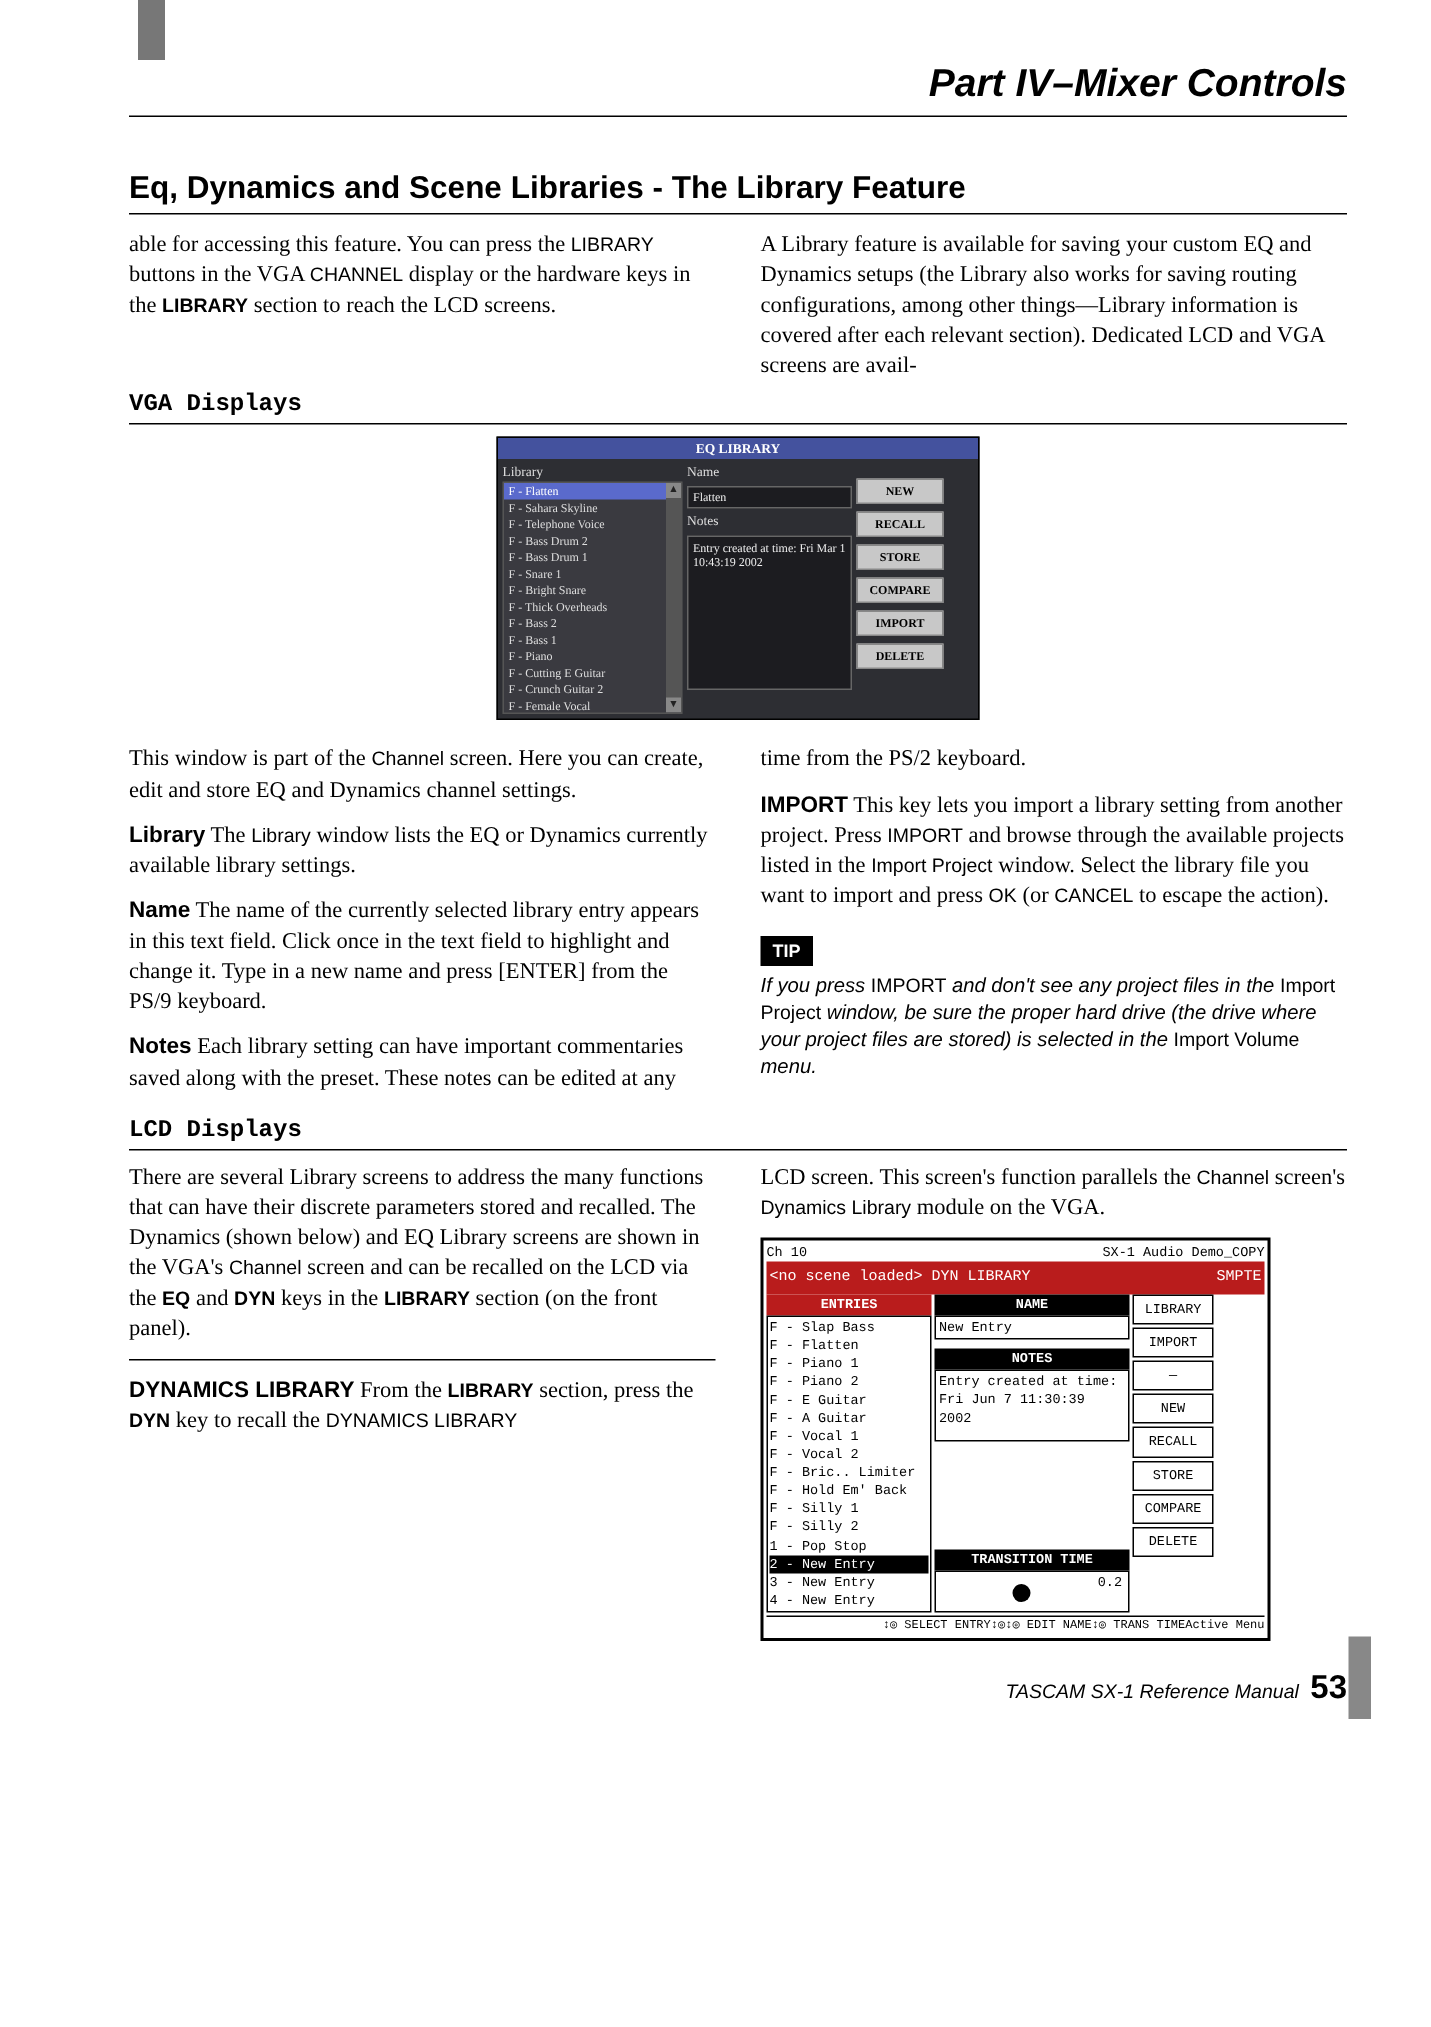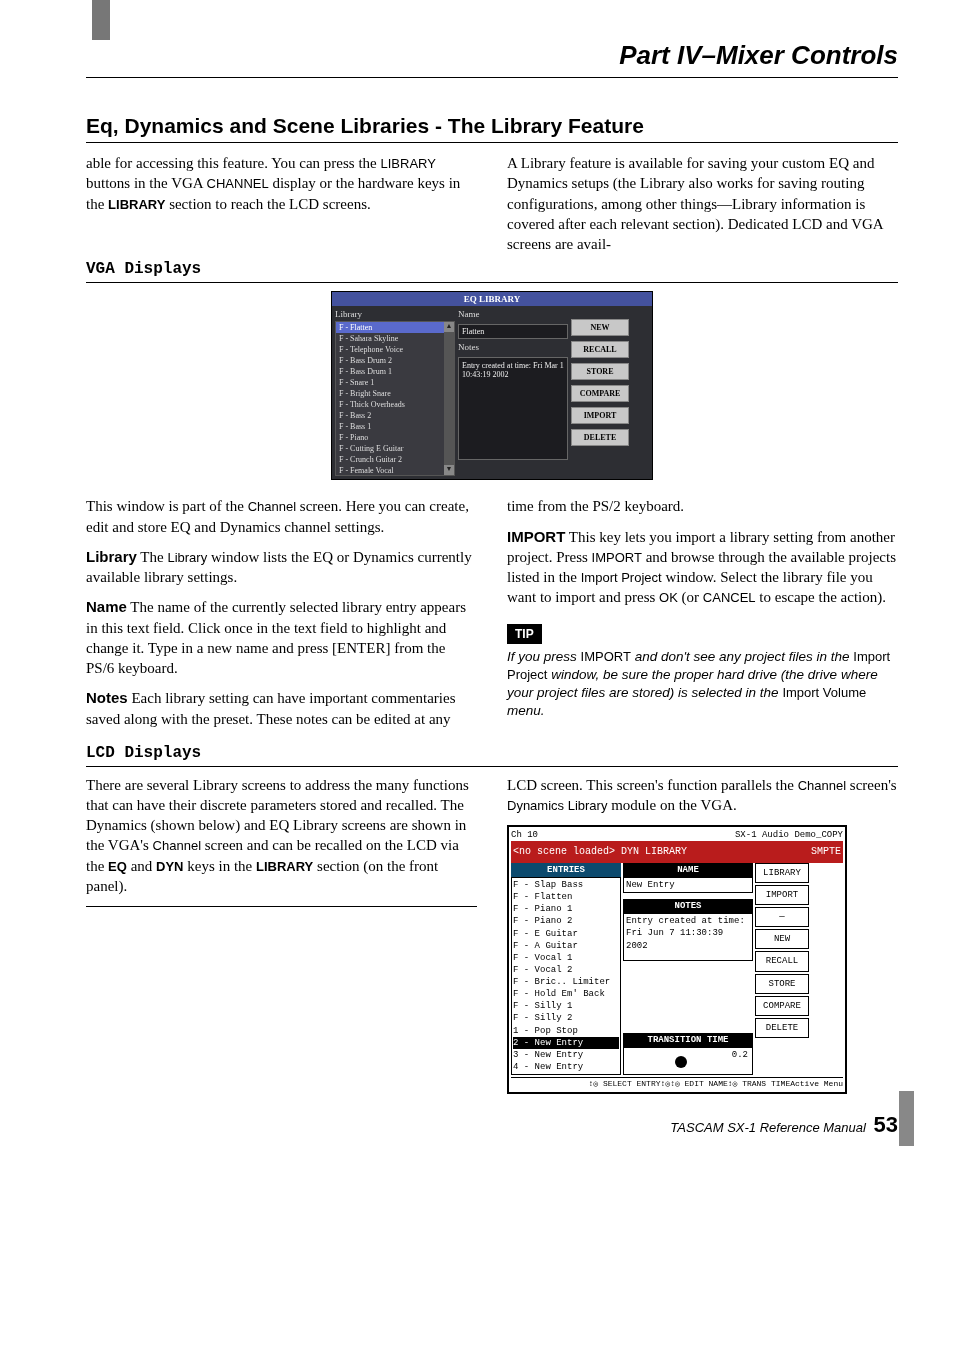--- a/index.html
+++ b/index.html
@@ -159,21 +159,21 @@
 
   .lcd-window {
     width: 340px; background:#fff; border:2px solid #000;
     font-family: "Lucida Console","Courier New",monospace; font-size:10px;
     box-sizing:border-box; padding:2px;
   }
   .lcd-top { display:flex; justify-content:space-between; font-size:9px; }
   .lcd-banner { background:#b91c1c; color:#fff; text-align:left; padding:4px 2px; font-size:10px; font-weight:normal; display:flex; justify-content:space-between; }
   .lcd-body { display:flex; gap:2px; }
   .lcd-entries { flex:0 0 110px; }
-  .lcd-entries-title{ background:#0c4a6e; color:#fff; text-align:center; font-weight:bold; padding:1px 0; font-size:9px;}
+  .lcd-entries-title{ background:#b91c1c; color:#fff; text-align:center; font-weight:bold; padding:1px 0; font-size:9px;}
   .lcd-entries-list{ border:1px solid #000; height:auto; font-size:9px; padding:1px 1px; }
   .lcd-entries-list .row{white-space:nowrap;}
   .lcd-entries-list .row.sel{background:#000;color:#fff;}
   .lcd-midcol{flex:0 0 130px; display:flex; flex-direction:column;}
   .lcd-box-title{background:#000;color:#fff;text-align:center;font-weight:bold;font-size:9px;padding:1px 0;}
   .lcd-box{border:1px solid #000; font-size:9px; padding:1px 2px; min-height:12px;}
   .lcd-trans{height:24px;text-align:right;padding-right:4px;position:relative;}
   .lcd-knob{position:absolute;left:40%;bottom:6px;width:12px;height:12px;border-radius:50%;background:#000;}
   .lcd-rbtns{flex:0 0 54px;display:flex;flex-direction:column;gap:2px;}
   .lcd-btn{border:1px solid #000;text-align:center;font-size:9px;padding:3px 0;}
@@ -248,21 +248,21 @@
   </div>
 
   <div class="two-col" style="margin-bottom:8px;">
     <p>
       <span>This window is part of the </span><span class="smallcaps">Channel</span><span> screen. Here you can create, edit and store EQ and Dynamics channel settings.</span>
     </p>
     <p>
       <span class="run-in">Library</span><span> The </span><span class="smallcaps">Library</span><span> window lists the EQ or Dynamics currently available library settings.</span>
     </p>
     <p>
-      <span class="run-in">Name</span><span> The name of the currently selected library entry appears in this text field. Click once in the text field to highlight and change it. Type in a new name and press [ENTER] from the PS/6 keyboard.</span>
+      <span class="run-in">Name</span><span> The name of the currently selected library entry appears in this text field. Click once in the text field to highlight and change it. Type in a new name and press [ENTER] from the PS/9 keyboard.</span>
     </p>
     <p>
       <span class="run-in">Notes</span><span> Each library setting can have important commentaries saved along with the preset. These notes can be edited at any time from the PS/2 keyboard.</span>
     </p>
     <p>
       <span class="run-in">IMPORT</span><span> This key lets you import a library setting from another project. Press </span><span class="smallcaps">IMPORT</span><span> and browse through the available projects listed in the </span><span class="smallcaps">Import Project</span><span> window. Select the library file you want to import and press </span><span class="smallcaps">OK</span><span> (or </span><span class="smallcaps">CANCEL</span><span> to escape the action).</span>
     </p>
     <div class="tip-badge">TIP</div>
     <p class="tip-text">
       <span>If you press </span><span style="font-style:normal" class="smallcaps">IMPORT</span><span> and don't see any project files in the </span><span style="font-style:normal" class="smallcaps">Import Project</span><span> window, be sure the proper hard drive (the drive where your project files are stored) is selected in the </span><span style="font-style:normal" class="smallcaps">Import Volume</span><span> menu.</span>
@@ -270,20 +270,23 @@
   </div>
 
   <div class="subsection-title">LCD Displays</div>
 
   <div class="lcd-row">
     <div>
       <p>
         <span>There are several Library screens to address the many functions that can have their discrete parameters stored and recalled. The Dynamics (shown below) and EQ Library screens are shown in the VGA's </span><span class="smallcaps">Channel</span><span> screen and can be recalled on the LCD via the </span><b><span class="smallcaps">EQ</span></b><span> and </span><b><span class="smallcaps">DYN</span></b><span> keys in the </span><b><span class="smallcaps">LIBRARY</span></b><span> section (on the front panel).</span>
       </p>
       <hr class="sep">
+      <p>
+        <span class="run-in">DYNAMICS LIBRARY</span><span> From the </span><b><span class="smallcaps">LIBRARY</span></b><span> section, press the </span><b><span class="smallcaps">DYN</span></b><span> key to recall the </span><span class="smallcaps">DYNAMICS LIBRARY</span>
+      </p>
     </div>
     <div>
       <p>
         <span>LCD screen. This screen's function parallels the </span><span class="smallcaps">Channel</span><span> screen's </span><span class="smallcaps">Dynamics Library</span><span> module on the VGA.</span>
       </p>
 
       <div class="lcd-window">
         <div class="lcd-top">
           <span>Ch 10</span>
           <span>SX-1 Audio Demo_COPY</span>

